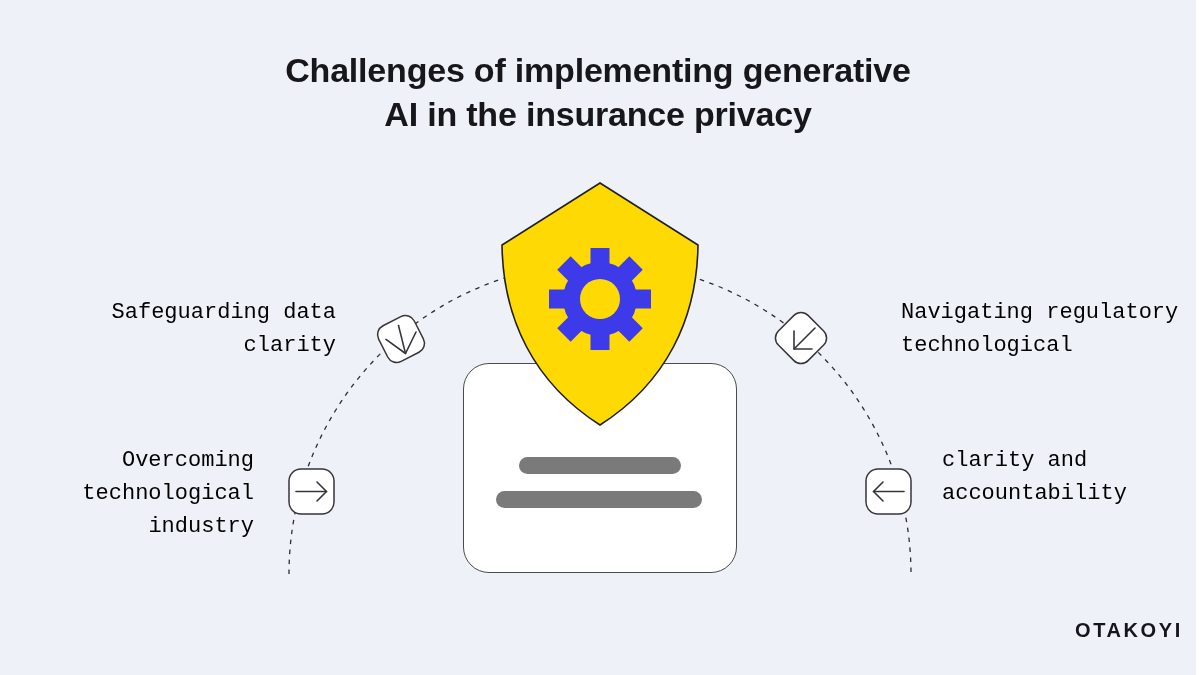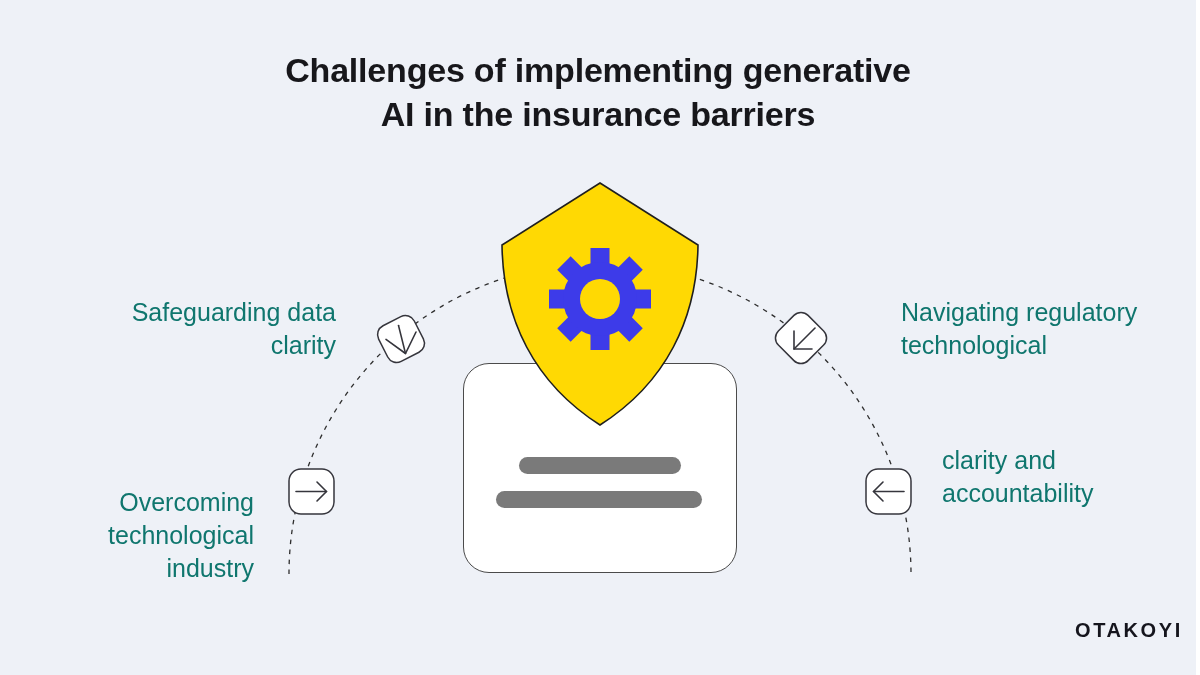--- a/index.html
+++ b/index.html
@@ -25,28 +25,28 @@
     position:absolute; left:463px; top:363px; width:274px; height:210px;
     background:#ffffff; border:1.4px solid #4b4b4b; border-radius:26px;
     box-sizing:border-box;
   }
   .doc-bar { position:absolute; background:#7a7a7a; height:17px; border-radius:9px; }
   .doc-bar.b1 { left:55px; top:93px; width:162px; }
   .doc-bar.b2 { left:32px; top:127px; width:206px; }
 
   
   .label {
-    position:absolute; font-size:25px; line-height:33px; color:#0f766e;
-    font-family:Liberation Sans, sans-serif;
+    position:absolute; font-size:22px; line-height:33px; color:#000000;
+    font-family:Liberation Mono, monospace;
   }
   .label span { display:block; white-space:nowrap; }
   .label.align-right { text-align:right; }
   .label.align-left  { text-align:left; }
   .lbl-1 { top:296px; right:860px; }
-  .lbl-2 { top:444px; right:942px;margin-top:42px; }
+  .lbl-2 { top:444px; right:942px; }
   .lbl-3 { top:296px; left:901px; }
   .lbl-4 { top:444px; left:942px; }
 
   
   .icon-box { position:absolute; }
   .i1 { left:361px; top:299px; }
   .i2 { left:288px; top:468px; }
   .i3 { left:761px; top:298px; }
   .i4 { left:865px; top:468px; }
 
@@ -116,21 +116,21 @@
   <svg class="icon-box i4" width="47" height="47" viewBox="0 0 47 47">
     <rect x="1" y="1" width="45" height="45" rx="12" fill="#ffffff" stroke="#35353c" stroke-width="1.5"></rect>
     <g fill="none" stroke="#35353c" stroke-width="1.6" stroke-linejoin="round" stroke-linecap="round">
       <path d="M39 23.5 L8.5 23.5"></path>
       <path d="M18 14 L8.5 23.5 L18 33"></path>
     </g>
   </svg>
 
   <div class="title">
     <span>Challenges of implementing generative</span>
-    <span>AI in the insurance barriers</span>
+    <span>AI in the insurance privacy</span>
   </div>
 
   <div class="label align-right lbl-1">
     <span>Safeguarding data</span>
     <span>clarity</span>
   </div>
 
   <div class="label align-right lbl-2">
     <span>Overcoming</span>
     <span>technological</span>

